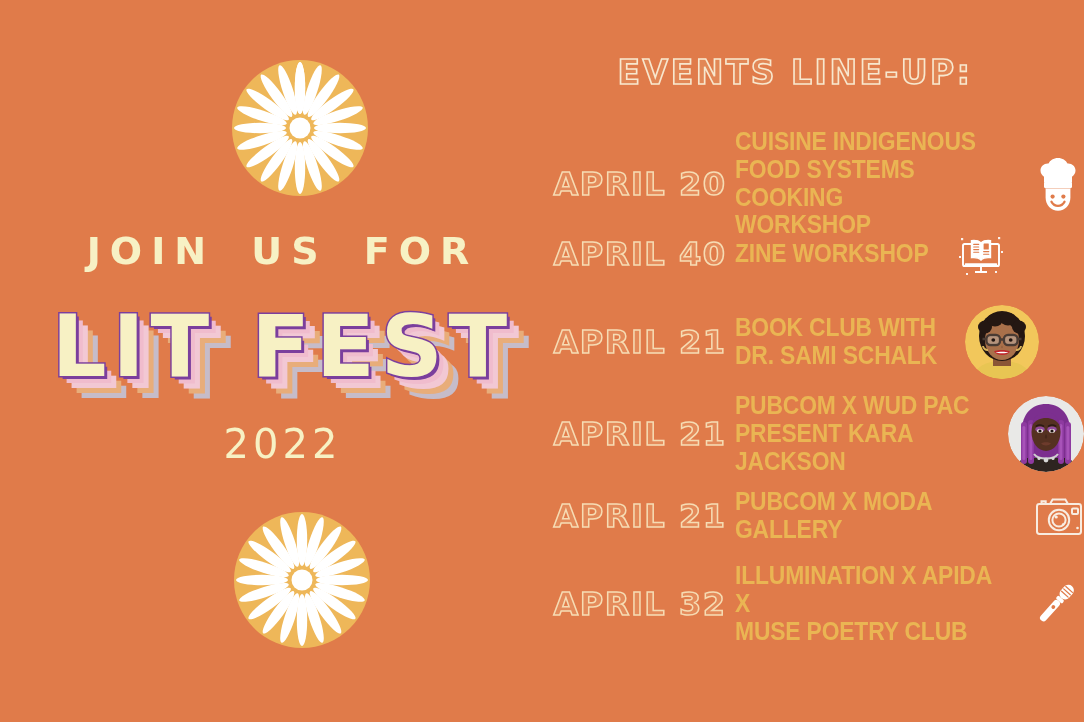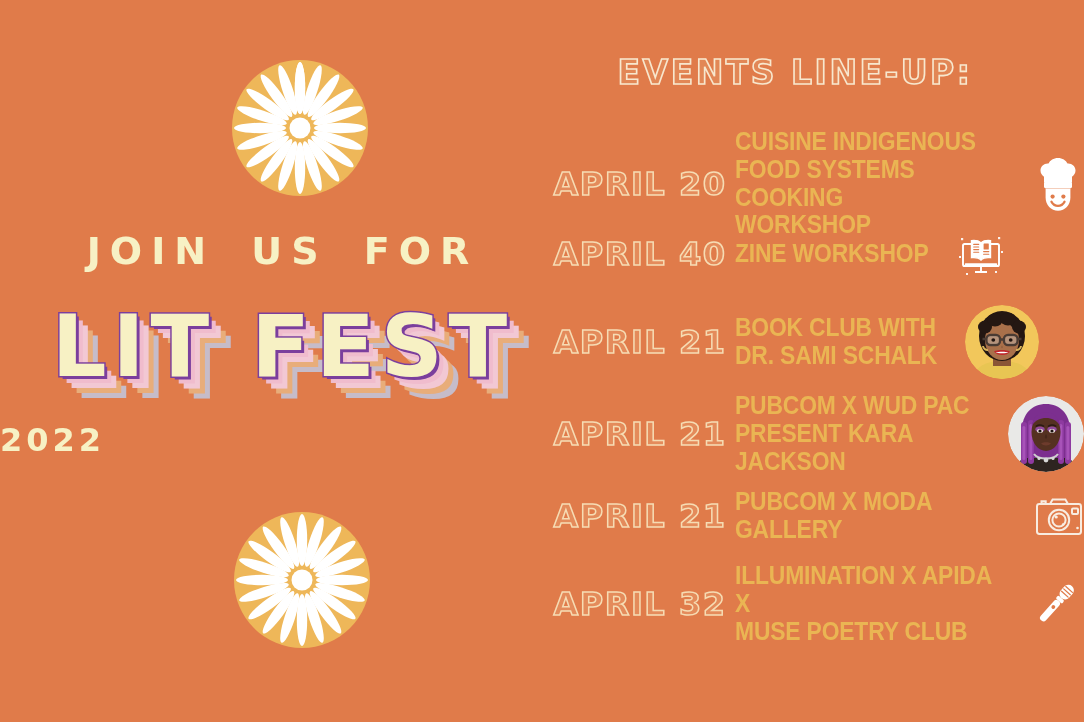--- a/index.html
+++ b/index.html
@@ -80,24 +80,25 @@
     color: #f7f1c4;
     -webkit-text-stroke: 3px #7b3f9d;
     paint-order: stroke fill;
   }
 
   .year-line {
     position: absolute;
     left: 0;
     top: 424px;
     width: 565px;
+    text-align: center;
     color: #f7f1c4;
     font-family: "DejaVu Sans", sans-serif;
-    font-size: 32px;
-    font-weight: 700;
+    font-size: 40px;
+    font-weight: 400;
     letter-spacing: 4px;
     line-height: 1;
   }
 
   
   #right-col {
     position: absolute;
     left: 545px;
     top: 0;
     width: 539px;

